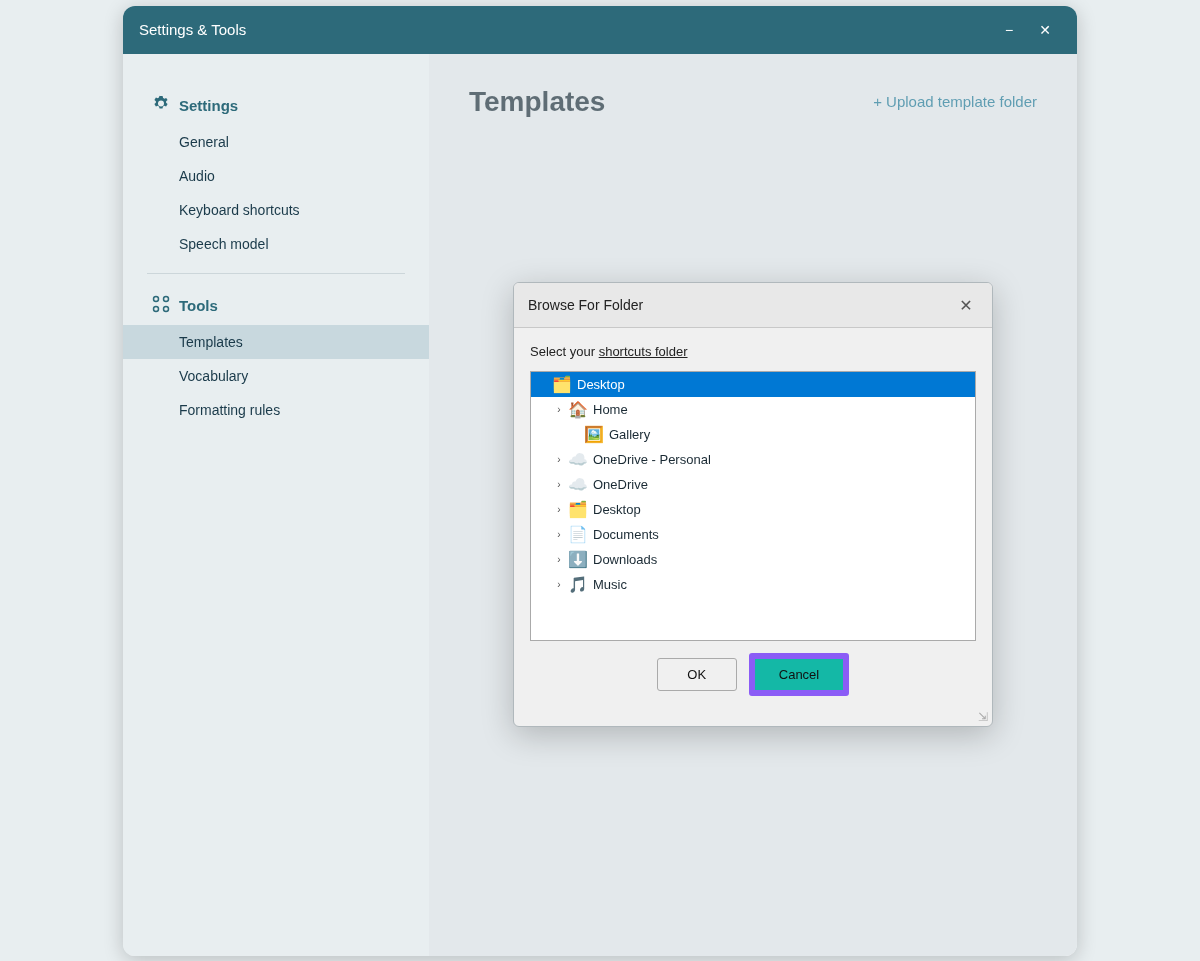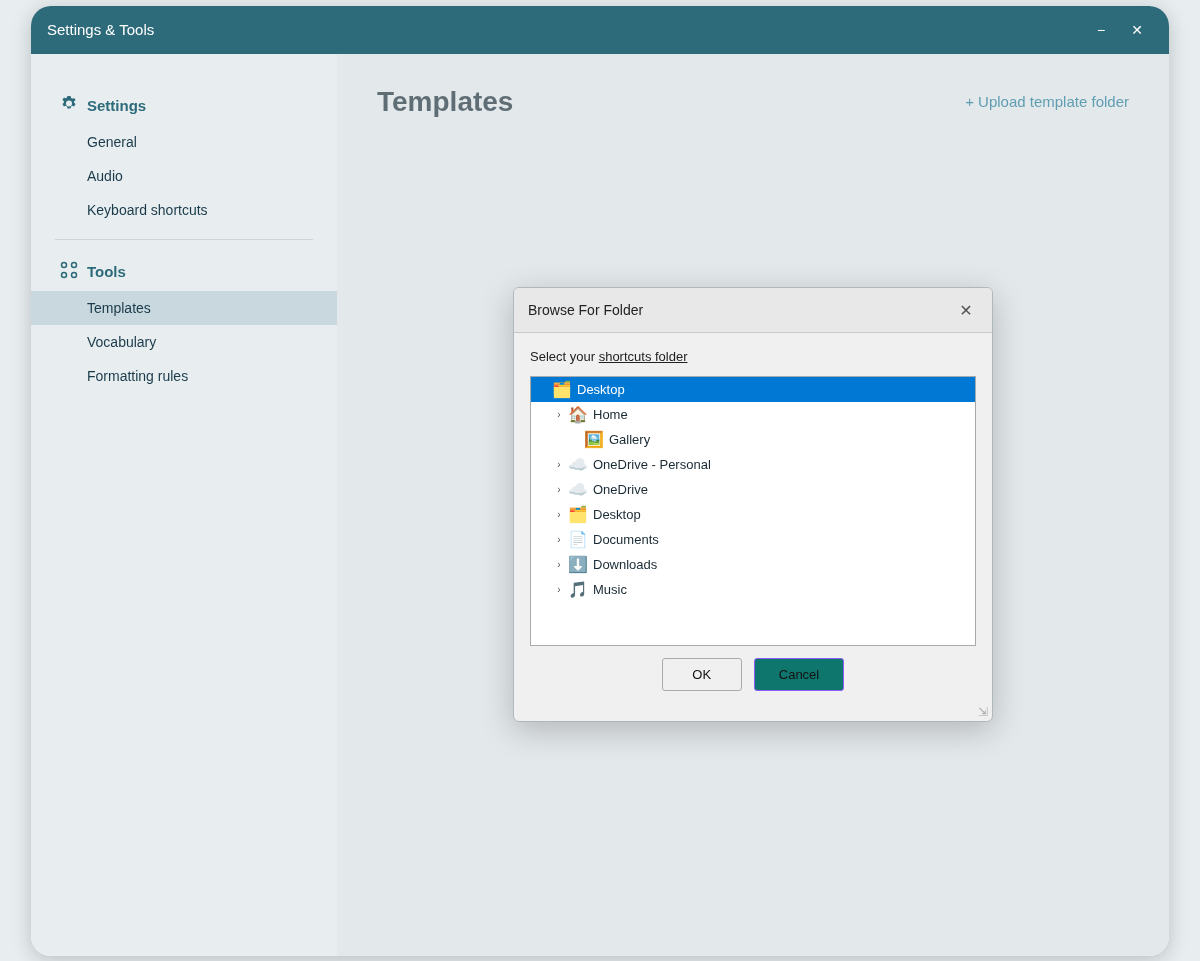--- a/index.html
+++ b/index.html
@@ -7,24 +7,24 @@
       font-family: 'Segoe UI', Arial, sans-serif;
       background: #e8eef0;
       width: 1200px;
       height: 961px;
       overflow: hidden;
       display: flex;
       align-items: center;
       justify-content: center;
     }
     .window {
-      width: 1138px;
+      width: 954px;
       height: 950px;
       background: #f0f4f5;
-      border-radius: 20px;
+      border-radius: 12px;
       box-shadow: 0 4px 20px rgba(0,0,0,0.2);
       display: flex;
       flex-direction: column;
       overflow: hidden;
     }
     
     .titlebar {
       height: 48px;
       background: #2d6a7a;
       display: flex;
@@ -236,22 +236,22 @@
       font-size: 13px;
       border-radius: 3px;
       cursor: pointer;
     }
     .btn-ok {
       background: #f0f0f0;
       border: 1px solid #aaa;
       color: #111;
     }
     .btn-cancel {
-      background: #0f766e;
-      border: 1px solid #8b5cf6;
+      background: #14b8a6;
+      border: 6px solid #8b5cf6;
       color: #111;
     }
 
     
     .dialog-resize {
       display: flex;
       justify-content: flex-end;
       padding: 2px 4px;
     }
     .resize-icon {
@@ -292,20 +292,23 @@
         <span>Settings</span>
       </div>
       <div class="sidebar-item">
         <span>General</span>
       </div>
       <div class="sidebar-item">
         <span>Audio</span>
       </div>
       <div class="sidebar-item">
         <span>Keyboard shortcuts</span>
+      </div>
+      <div class="sidebar-item">
+        <span>Speech model</span>
       </div>
 
       <div class="sidebar-divider"></div>
 
       <div class="sidebar-section-header">
         <span>
           <svg viewBox="0 0 20 20" fill="none" stroke="#2d6a7a" stroke-width="1.5" xmlns="http://www.w3.org/2000/svg">
             <circle cx="5" cy="5" r="2.5"></circle>
             <circle cx="15" cy="5" r="2.5"></circle>
             <circle cx="5" cy="15" r="2.5"></circle>

